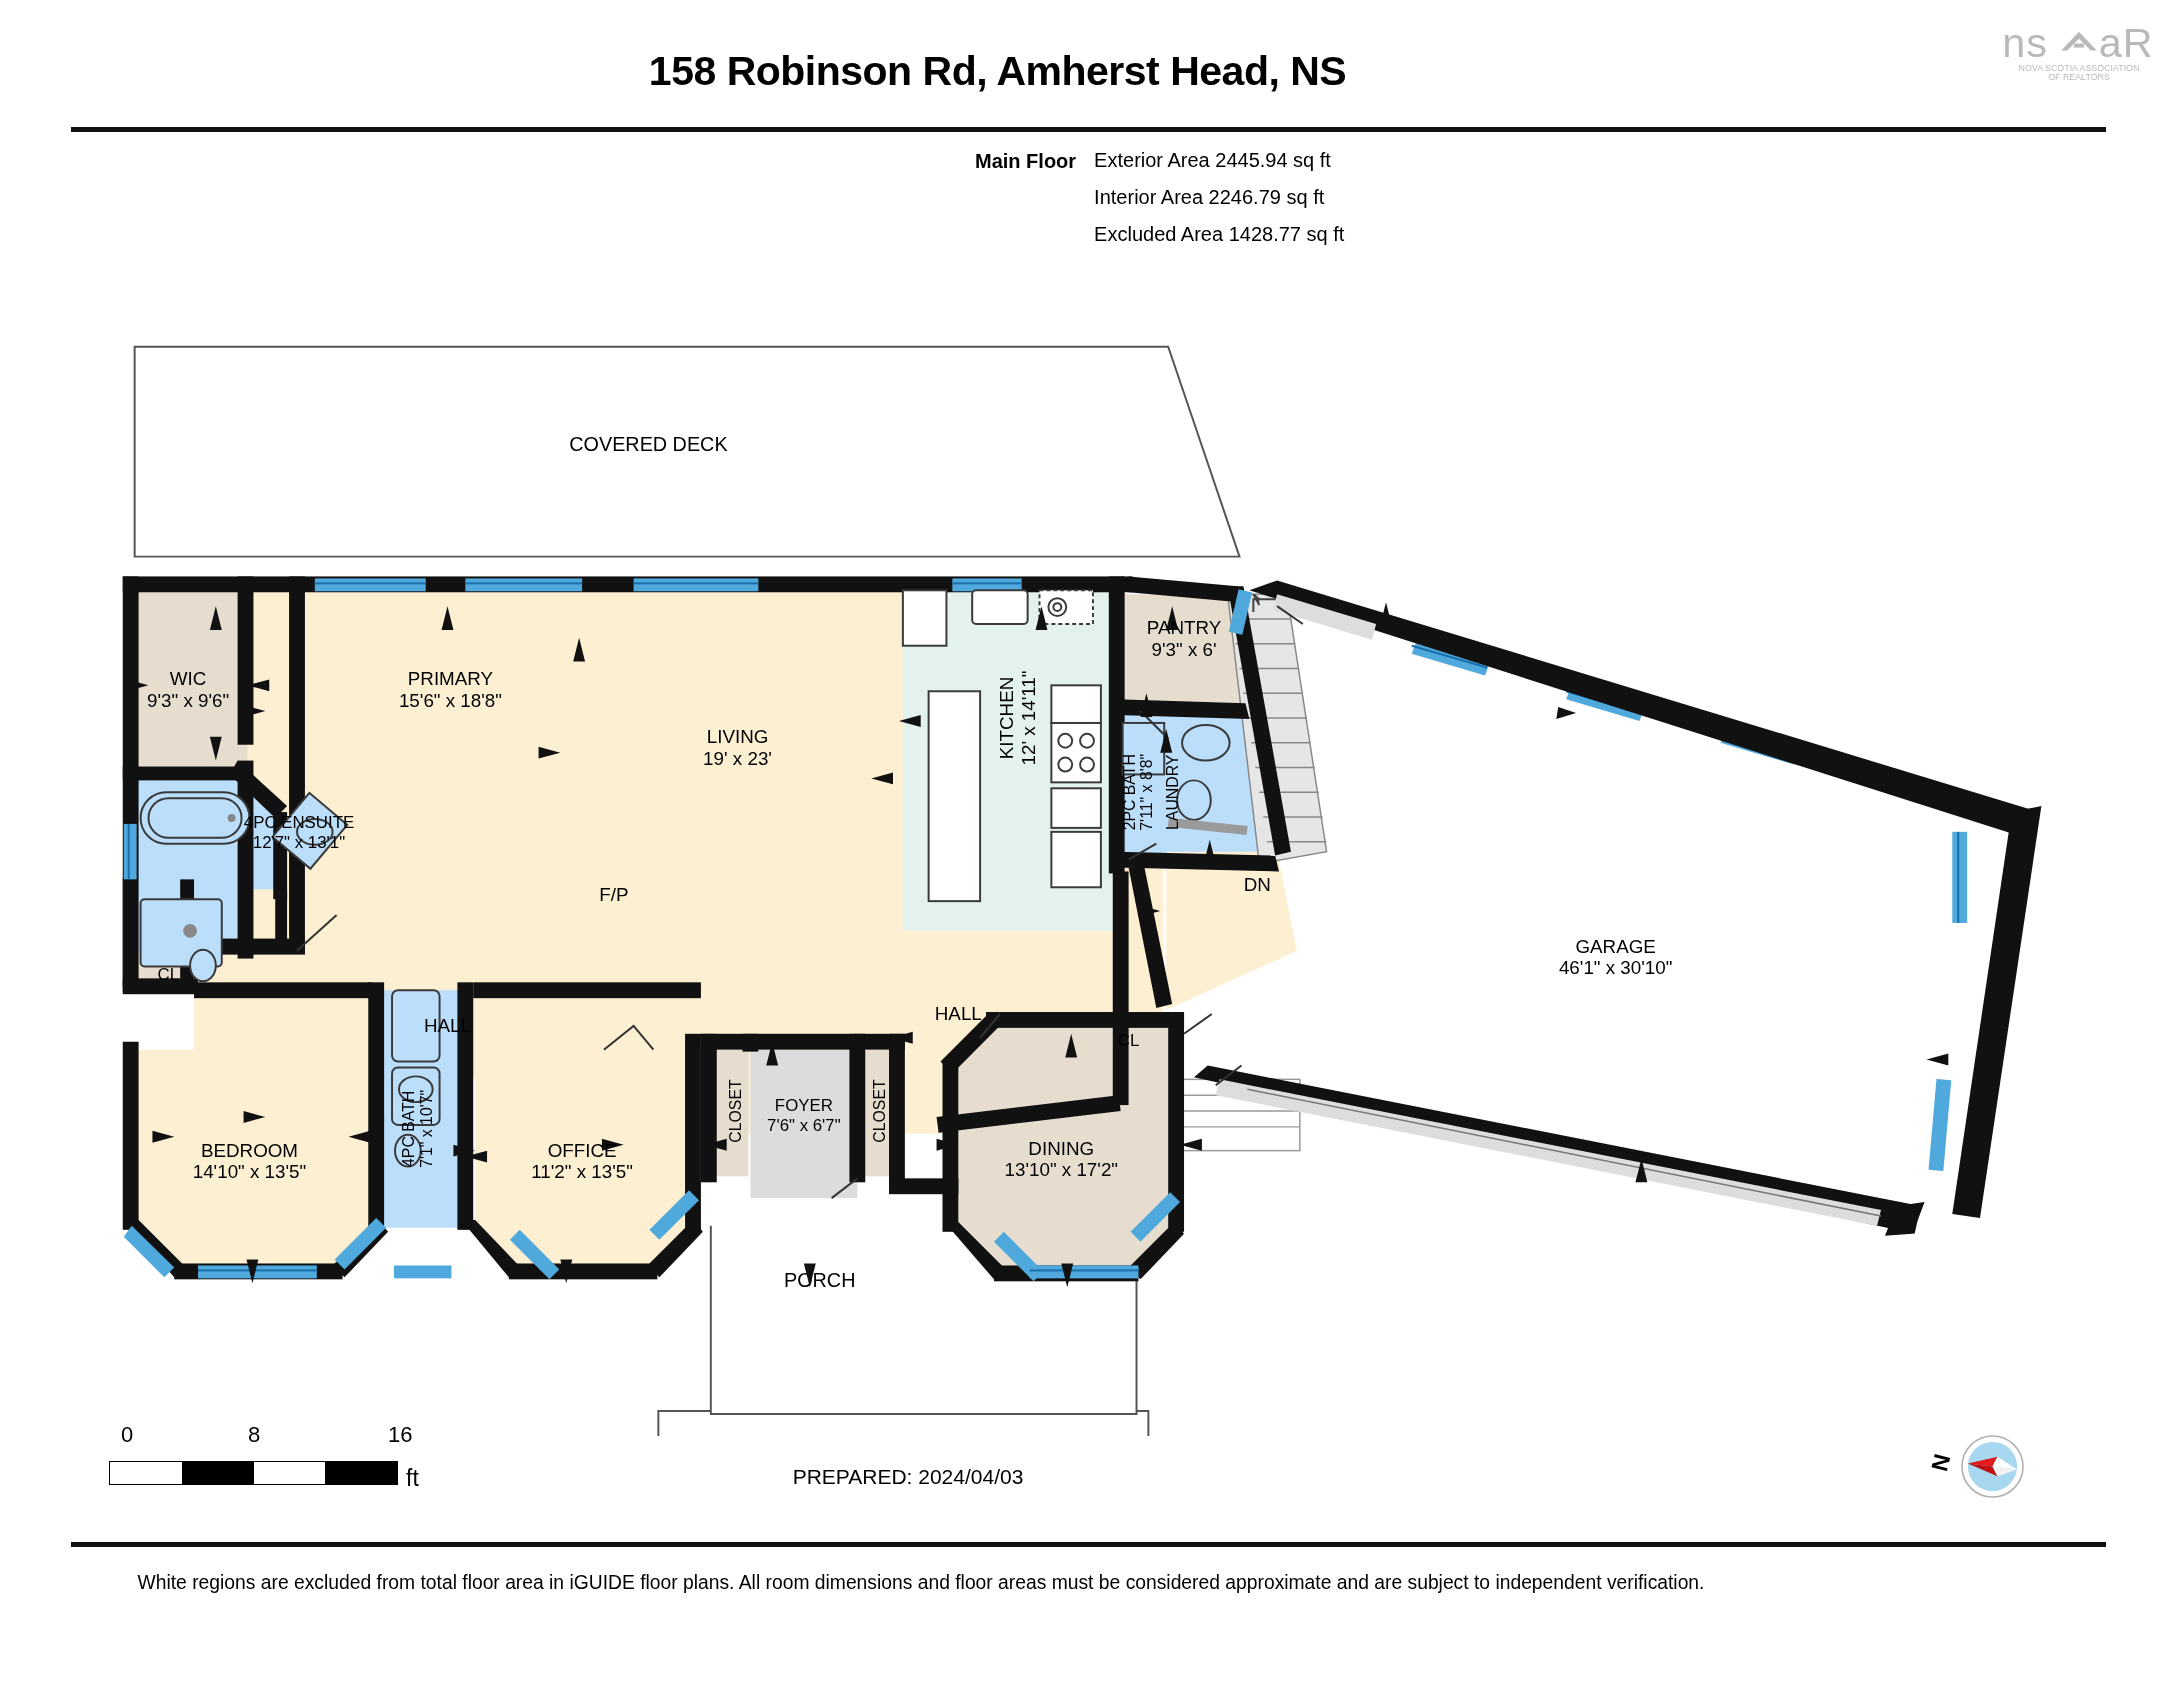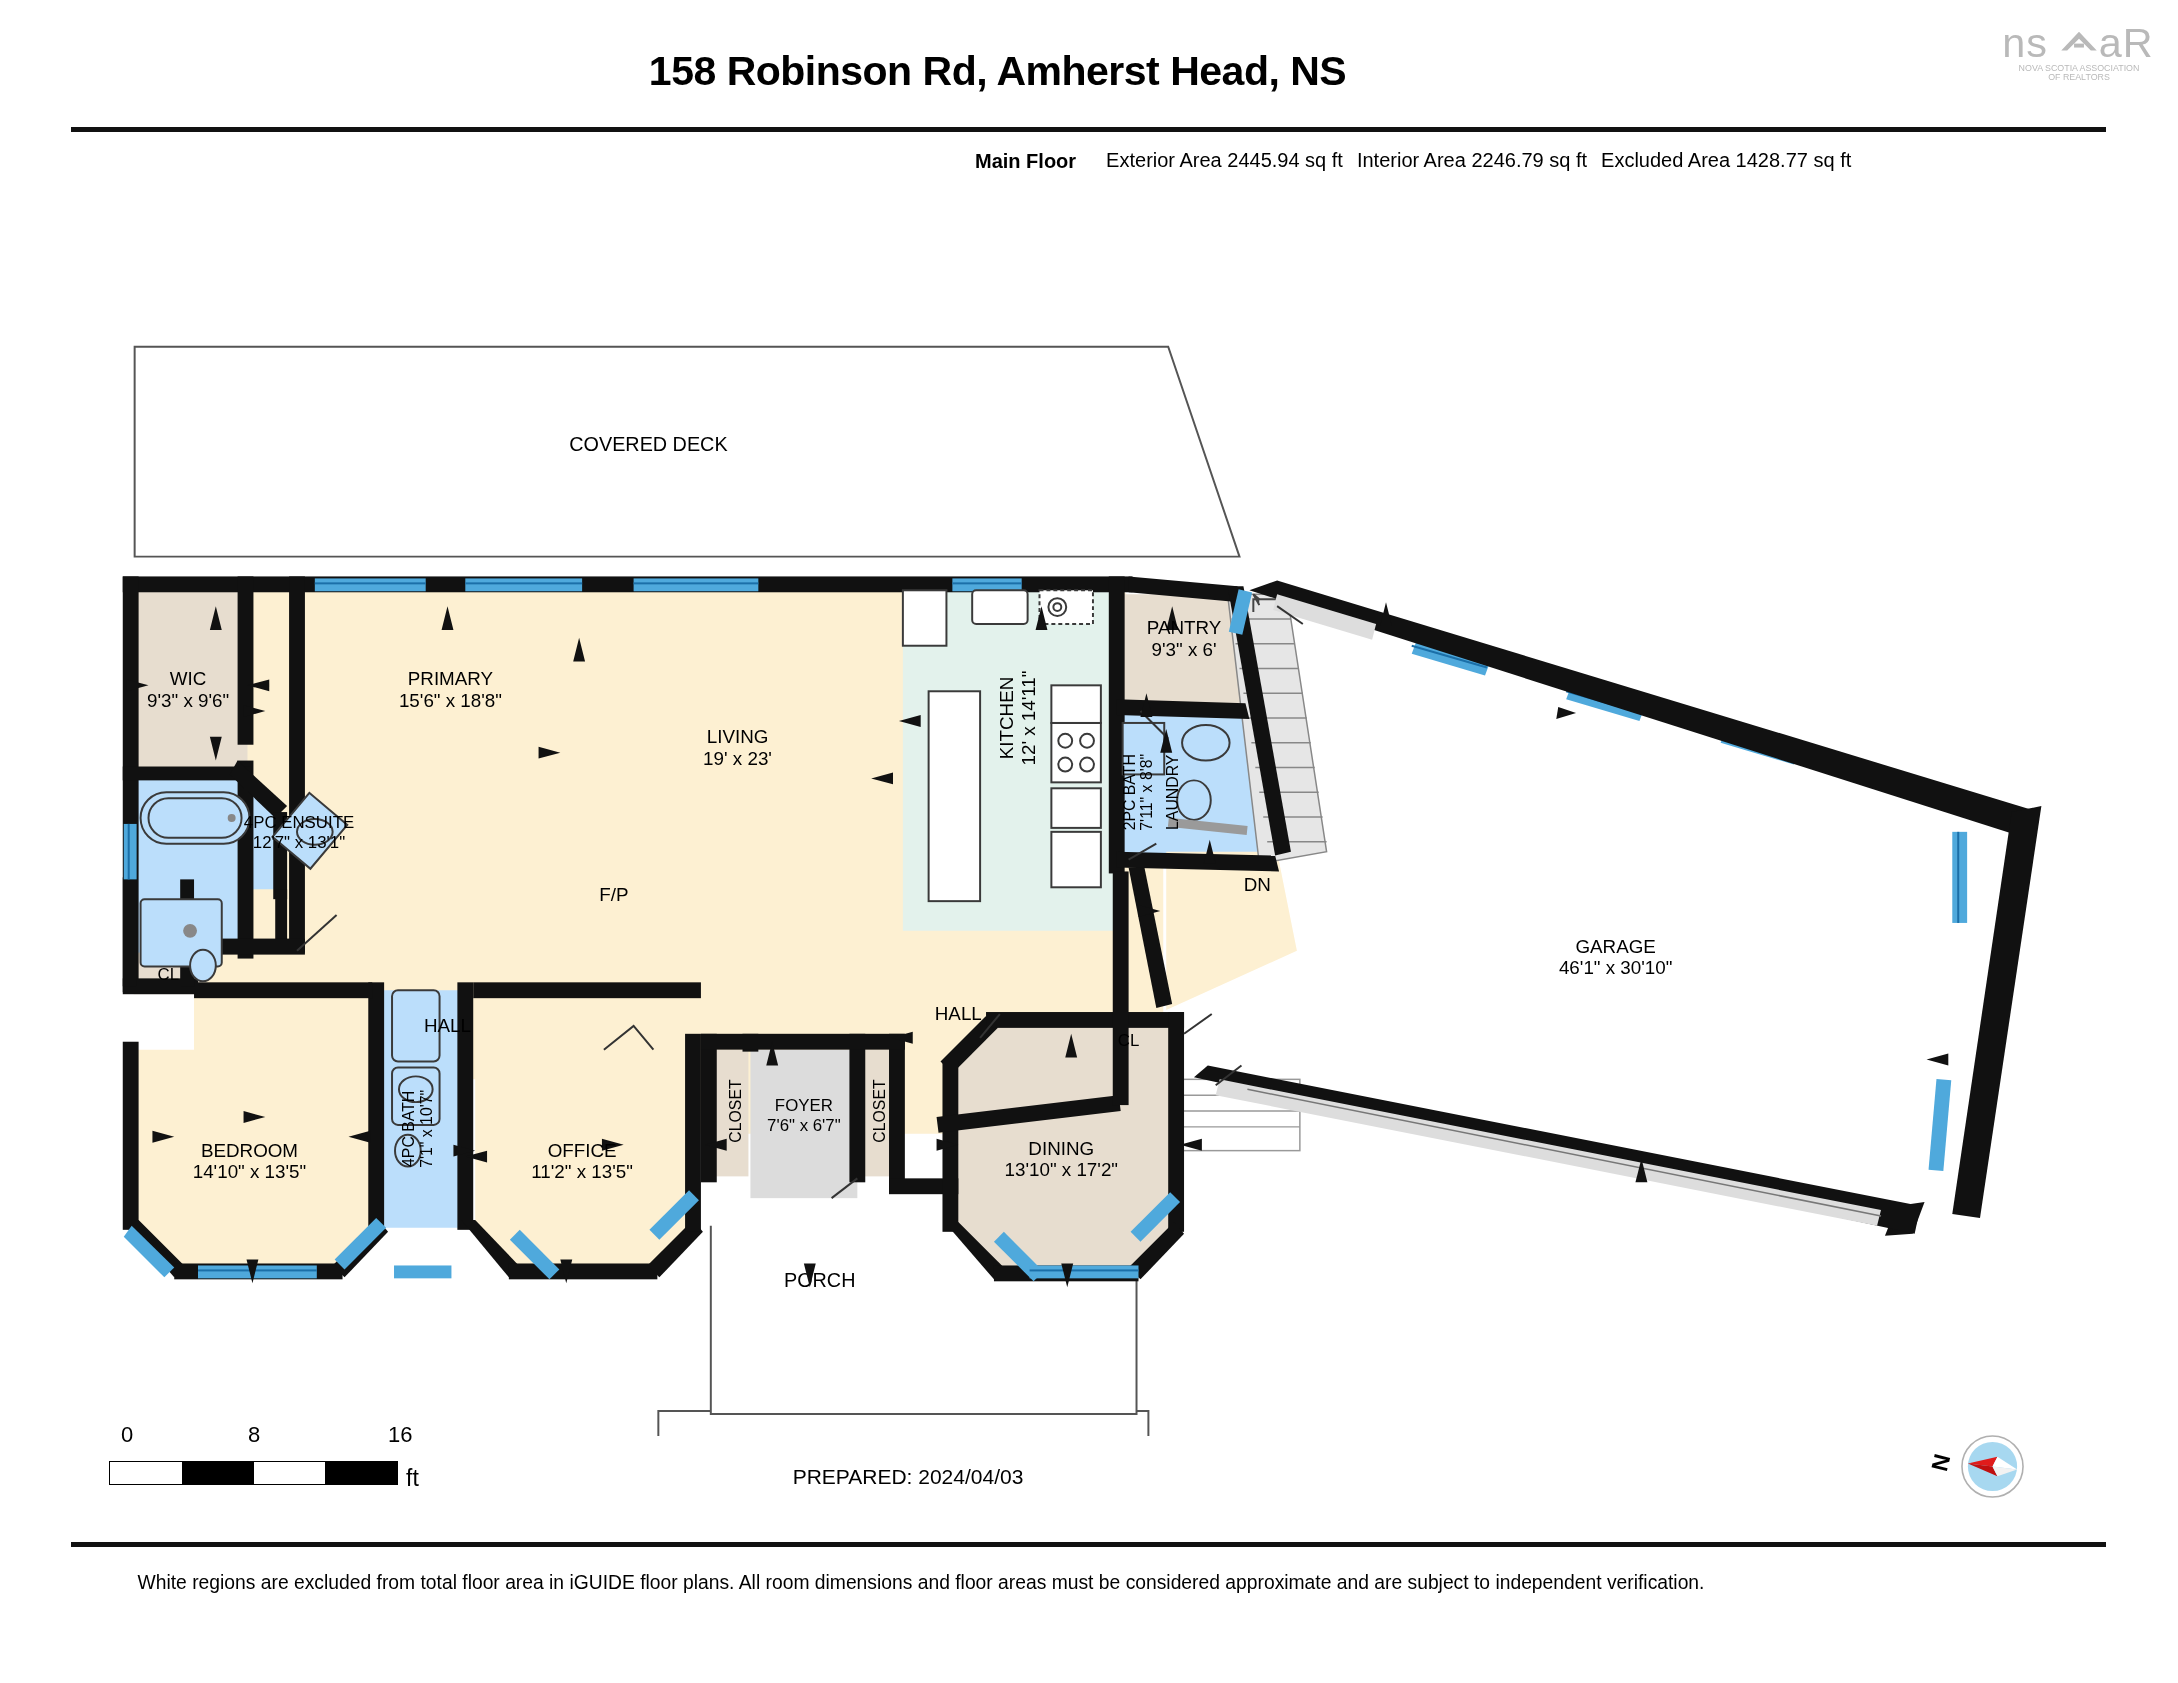--- a/index.html
+++ b/index.html
@@ -14,23 +14,23 @@
   #brand-logo{position:absolute;left:2000px;top:18px;width:158px;height:65px;}
   #page-title{
     position:absolute;left:0;top:48px;width:1995px;text-align:center;
     font-size:41px;font-weight:bold;letter-spacing:-0.5px;
   }
   #title-rule{
     position:absolute;left:71px;top:127px;width:2035px;height:5px;background:#111;
   }
 
   
-  #area-summary{position:absolute;left:975px;top:149px;display:flex;gap:30px;}
+  #area-summary{position:absolute;left:975px;top:149px;display:flex;gap:18px;}
   #floor-name{font-size:20px;font-weight:bold;white-space:nowrap;padding-top:1px;}
-  .area-lines{display:flex;flex-direction:row;gap:14px;justify-content:space-between;}
+  .area-lines{display:flex;flex-direction:column;gap:14px;justify-content:space-between;}
   .area-line{font-size:20px;white-space:nowrap;}
 
   
   #floorplan-svg{position:absolute;left:0;top:297px;width:2178px;height:1139px;}
 
   
   #scale-bar{position:absolute;left:109px;top:1461px;width:287px;height:22px;
     border:1.5px solid #000;display:flex;}
   #scale-bar div{flex:1 1 0;}
   .sc-w{background:#fff;}

